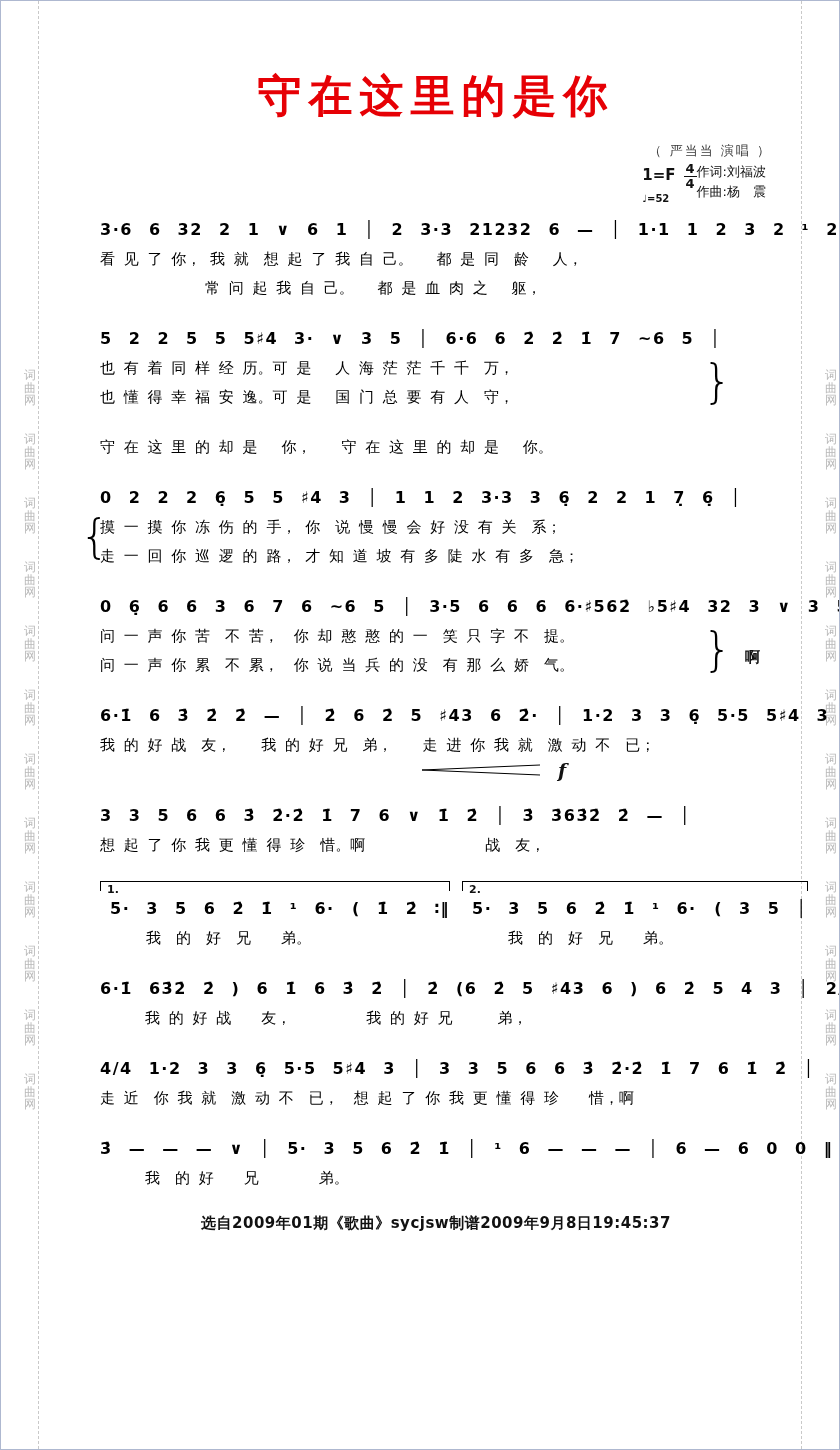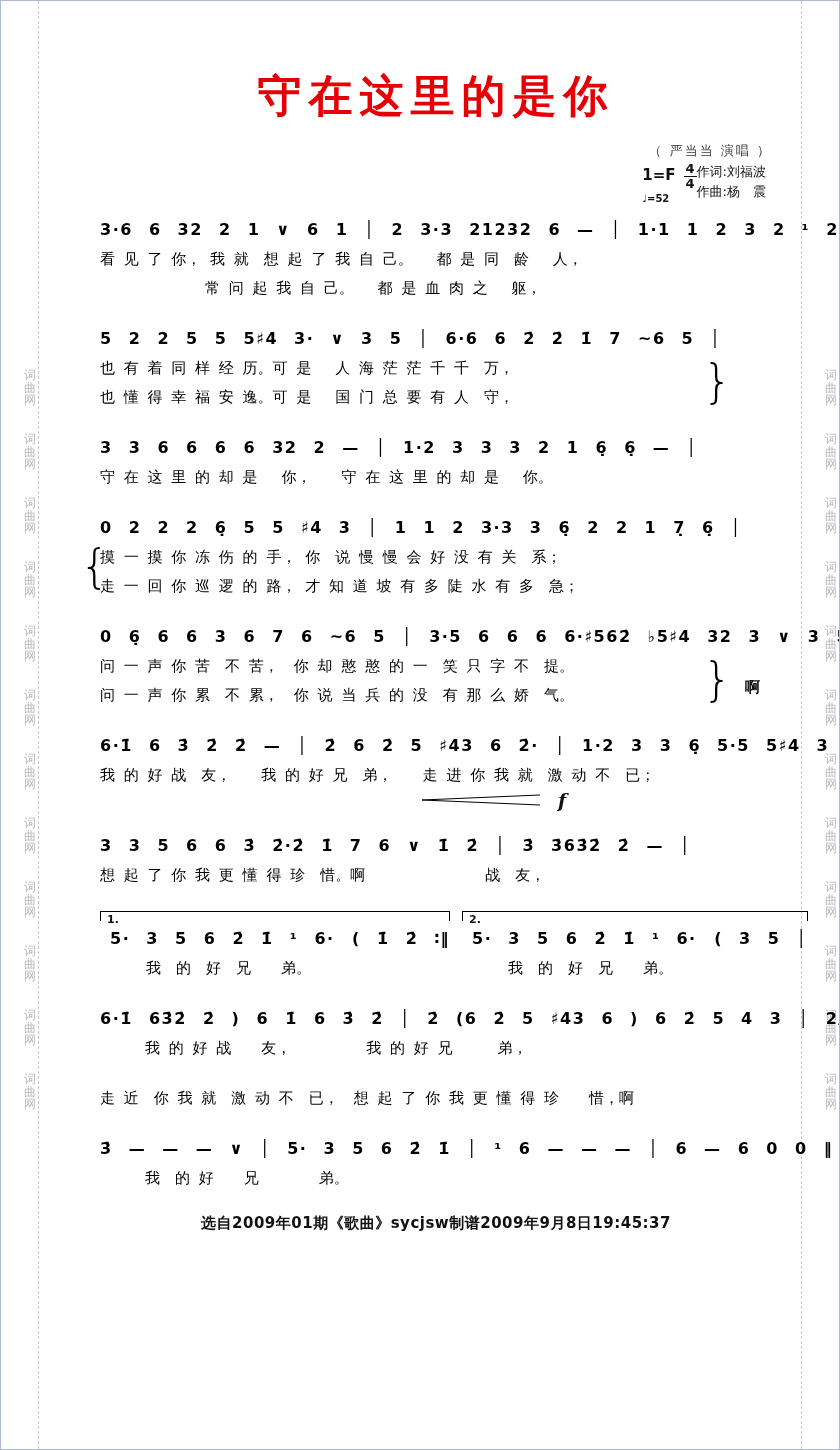--- a/index.html
+++ b/index.html
@@ -89,21 +89,20 @@
       </div>
 
       <div class="system">
         <div class="notes">5 2 2  5 5 5♯4  3· ∨ 3 5 │ 6·6  6 2̇  2̇ 1̇ 7  ~6 5 │</div>
         <div class="lyric">也 有 着 同 样 经 历。可 是　 人 海 茫 茫 千 千　万，</div>
         <div class="lyric">也 懂 得 幸 福 安 逸。可 是　 国 门 总 要 有 人　守，</div>
         <span class="brace brace-right">}</span>
       </div>
 
       <div class="system">
-        <div class="notes">3 3 6 6 6  6 32  2 — │ 1·2 3  3 3 2 1 6̣  6̣ — │</div>
         <div class="lyric">守 在 这 里 的 却 是　 你，　　守 在 这 里 的 却 是　 你。</div>
       </div>
 
       <div class="system">
         <span class="brace brace-left">{</span>
         <div class="notes">0 2  2 2 6̣  5 5 ♯4 3 │ 1 1 2  3·3  3 6̣  2 2 1 7̣ 6̣ │</div>
         <div class="lyric">摸 一 摸 你 冻 伤 的 手， 你　说 慢 慢 会 好 没 有 关　系；</div>
         <div class="lyric">走 一 回 你 巡 逻 的 路， 才 知 道 坡 有 多 陡 水 有 多　急；</div>
       </div>
 
@@ -144,20 +143,21 @@
           <div class="lyric">我　的　好　兄　　弟。</div>
         </div>
       </div>
 
       <div class="system">
         <div class="notes">6·1̇  63̇2̇  2̇ )  6 1̇  6 3̇ 2̇ │ 2̇ (6 2̇  5 ♯43  6 ) 6 2̇  5 4 3 │ 2/4 6 2· │</div>
         <div class="lyric">　　　我 的 好 战　　友，　　　　　我 的 好 兄　　　弟，</div>
       </div>
 
       <div class="system">
+        <div class="notes">4/4 1·2  3 3 6̣  5·5 5♯4 3 │ 3 3 5  6 6 3̇  2̇·2̇ 1̇ 7  6 1̇ 2̇ │</div>
         <div class="lyric">走 近　你 我 就　激 动 不　已，　想 起 了 你 我 更 懂 得 珍　　惜，啊</div>
       </div>
 
       <div class="system">
         <div class="notes">3̇ — — — ∨ │ 5·  3 5 6  2̇ 1̇ │ ¹ 6 — — — │ 6 — 6 0  0 ‖</div>
         <div class="lyric">　　　我　的 好　　兄　　　　弟。</div>
       </div>
 
     </div>
 

